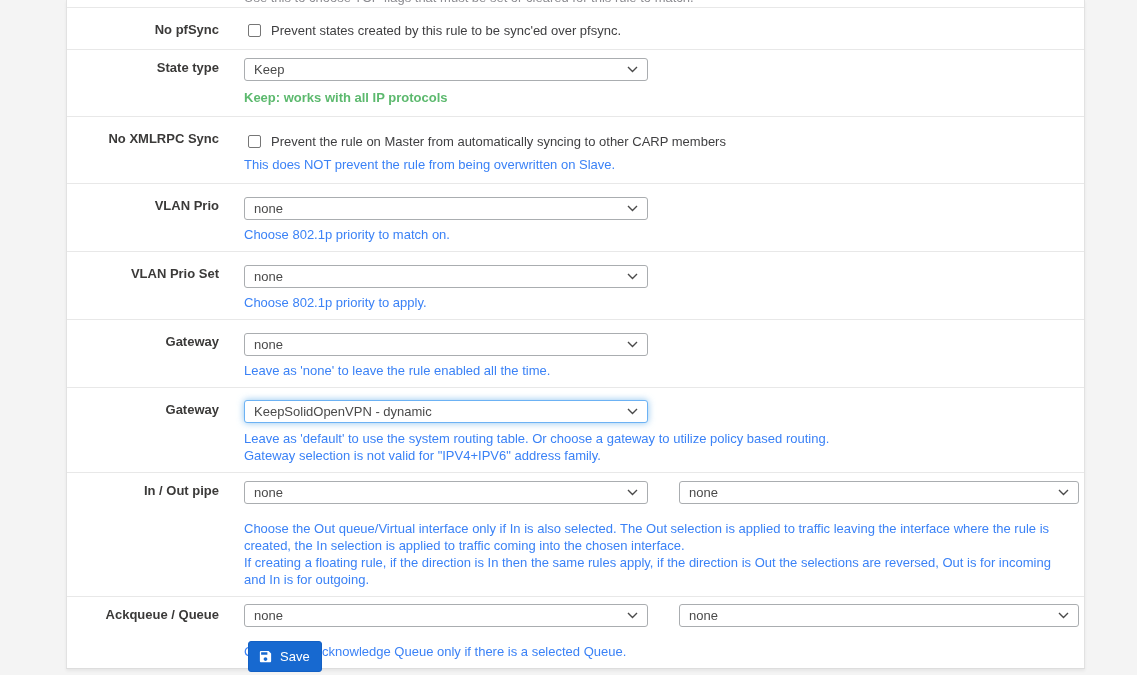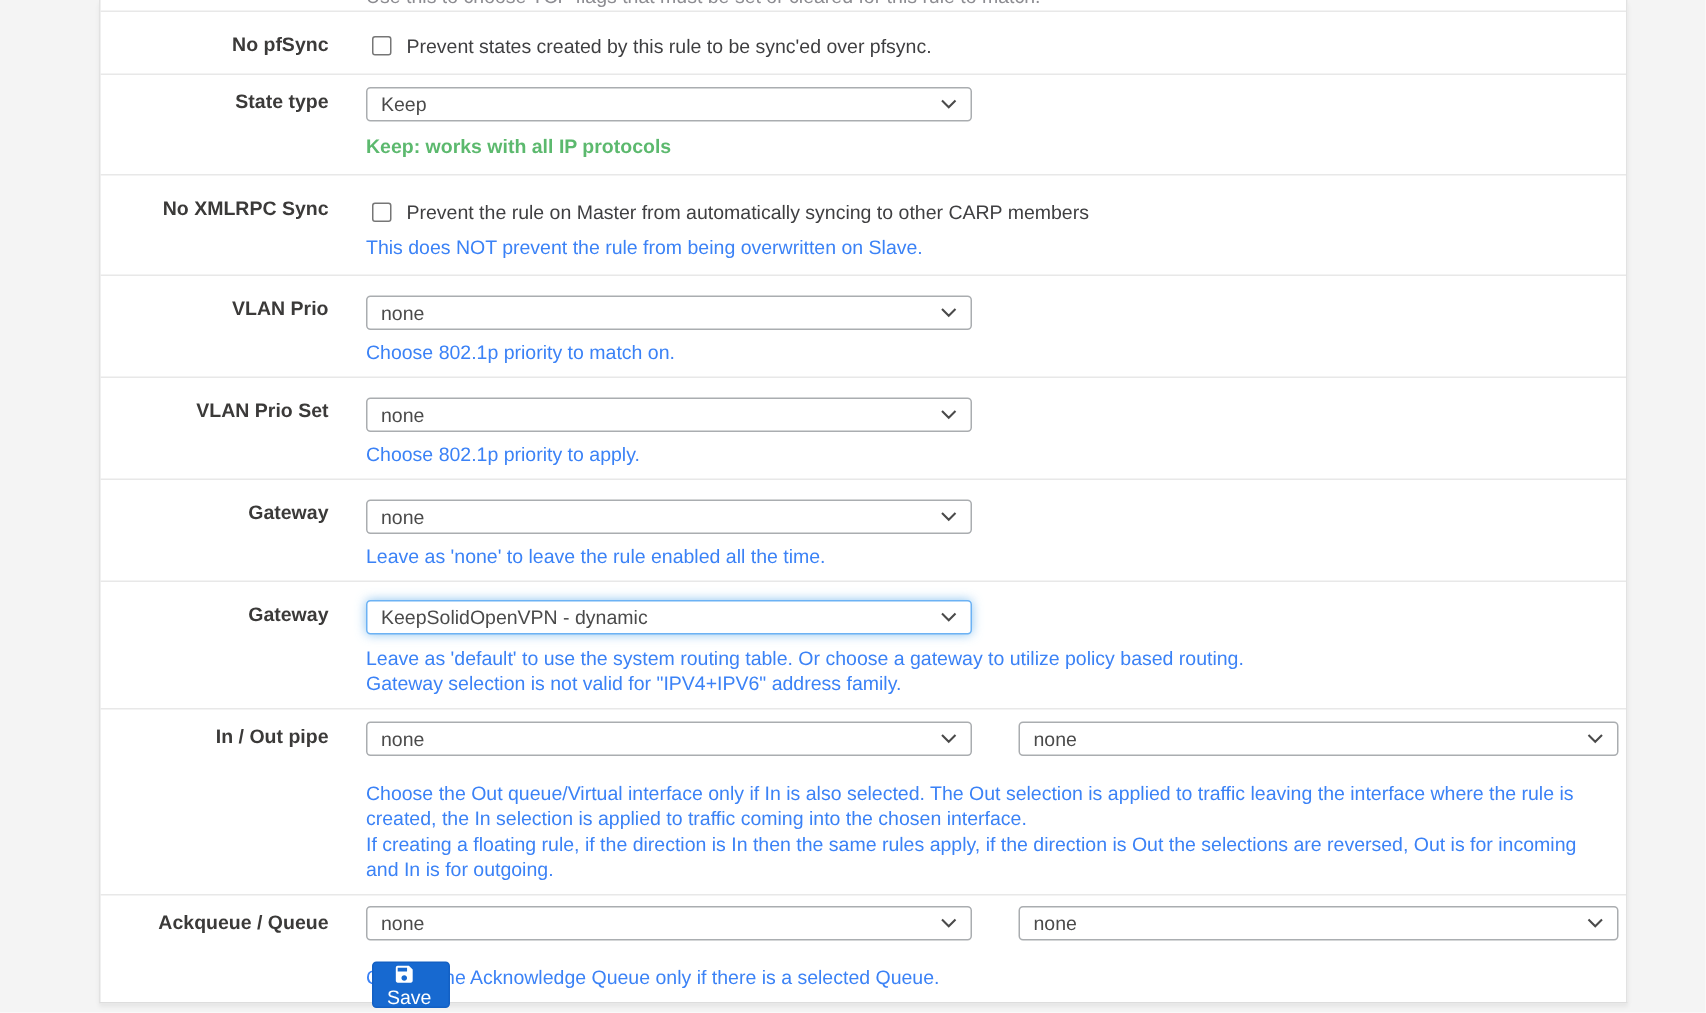--- a/index.html
+++ b/index.html
@@ -86,21 +86,20 @@
     left: 248px; top: 641px;
     height: 31px;
     background: #1769d0;
     border: 1px solid #1360c4;
     border-radius: 3px;
     color: #fff;
     display: flex; align-items: center;
     padding: 0 11px 0 9px;
     cursor: pointer;
     font-size: 13px;
-    flex-direction: column;
   }
   .save-btn .icon { display: flex; align-items: center; margin-right: 7px; }
 </style>
 </head>
 <body>
 
 <div class="panel">
 
   <div class="row-clipped">
     <span class="clip-text">Use this to choose TCP flags that must be set or cleared for this rule to match.</span>

